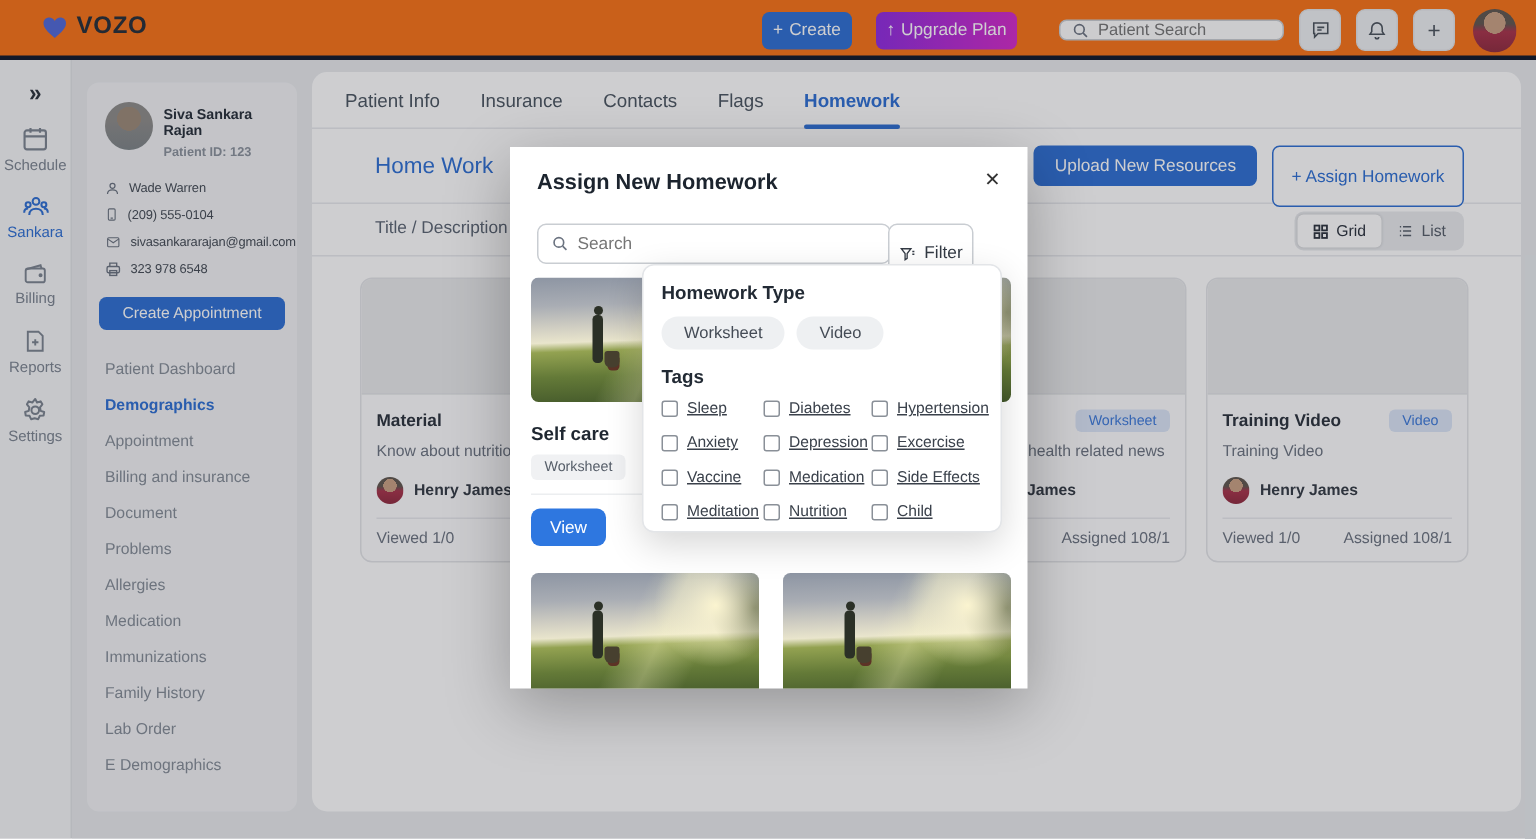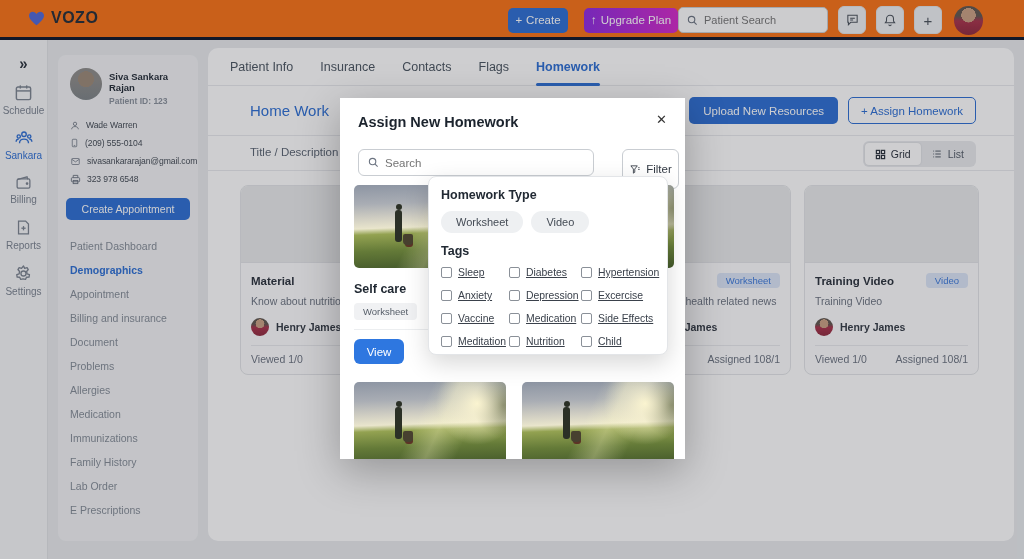--- a/index.html
+++ b/index.html
@@ -7,21 +7,21 @@
   body{font-family:"Liberation Sans",sans-serif;background:#e9ebee;position:relative;color:#2a313c;}
   svg{display:block;}
 
   
   .topbar{position:absolute;left:0;top:0;width:1024px;height:40px;background:#f97316;border-bottom:3px solid #0f172a;z-index:1;}
   .brand{position:absolute;left:28px;top:9px;display:flex;align-items:center;gap:6px;}
   .brand-name{font-size:16px;font-weight:bold;color:#252d38;letter-spacing:.5px;}
   .tb-cluster{position:absolute;left:508px;top:0;height:40px;display:flex;align-items:center;}
   .btn-create{width:60px;height:25px;background:#2d6fd4;border:none;border-radius:5px;color:#fff;font-size:11.5px;display:flex;align-items:center;justify-content:center;gap:4px;cursor:pointer;}
   .btn-upgrade{width:94px;height:25px;margin-left:16px;background:linear-gradient(90deg,#8f2be0,#d429c9);border:none;border-radius:5px;color:#fff;font-size:11.5px;display:flex;align-items:center;justify-content:center;gap:4px;cursor:pointer;}
-  .tb-search{width:150px;height:26px;margin-left:0;background:#fdfdfd;border:1px solid #c9cdd2;border-radius:5px;display:flex;align-items:center;padding:4px 8px;gap:6px;}
+  .tb-search{width:150px;height:14px;margin-left:28px;background:#fdfdfd;border:1px solid #c9cdd2;border-radius:5px;display:flex;align-items:center;padding:4px 8px;gap:6px;}
   .tb-search input{border:none;outline:none;background:transparent;font-size:11px;width:110px;color:#444;font-family:inherit;}
   .icon-btn{width:28px;height:28px;margin-left:10px;background:#eef0f2;border:1px solid #e2e4e7;border-radius:6px;display:flex;align-items:center;justify-content:center;color:#4a525c;font-size:15px;cursor:pointer;}
   .icon-btn:first-of-type{margin-left:14px;}
   .tb-avatar{width:29px;height:29px;margin-left:12px;border-radius:50%;cursor:pointer;
     background:radial-gradient(circle at 50% 32%,#c9a183 0 29%,transparent 30%),linear-gradient(180deg,#5f564f 0 34%,#a8324a 52%,#8e2a3e 100%);}
 
   
   .rail{position:absolute;left:0;top:40px;width:48px;height:519px;background:#f5f6f8;border-right:1px solid #e1e3e6;display:flex;flex-direction:column;align-items:center;z-index:1;}
   .rail-collapse{margin:14px 0 12px;font-size:15px;font-weight:bold;color:#2a323c;cursor:pointer;transform:scaleY(1.1);}
   .rail-item{display:flex;flex-direction:column;align-items:center;gap:3px;margin-bottom:13px;color:#7b8490;cursor:pointer;}
@@ -48,21 +48,21 @@
   
   .main{position:absolute;left:208px;top:48px;width:806px;height:493px;background:#fff;border-radius:10px;z-index:1;overflow:hidden;}
   .tabs{height:38px;display:flex;align-items:stretch;padding-left:22px;gap:27px;border-bottom:1px solid #e8eaed;}
   .tab{font-size:12.5px;color:#4a5560;display:flex;align-items:center;position:relative;cursor:pointer;}
   .tab.active{color:#2d6fd4;font-weight:bold;}
   .tab.active::after{content:"";position:absolute;left:0;right:0;bottom:-1px;height:3px;background:#2d6fd4;border-radius:2px;}
   .hw-head{position:relative;height:50px;border-bottom:1px solid #e8eaed;}
   .hw-title{position:absolute;left:42px;top:16px;font-size:15px;font-weight:normal;color:#2d6fd4;}
   .hw-actions{position:absolute;right:38px;top:11px;display:flex;gap:10px;}
   .btn-upload{height:27px;padding:0 14px;background:#2d6fd4;color:#fff;border:none;border-radius:5px;font-size:11.5px;cursor:pointer;font-family:inherit;}
-  .btn-assign{height:27px;padding:0 12px;background:#fff;color:#2d6fd4;border:1px solid #2d6fd4;border-radius:5px;font-size:11.5px;cursor:pointer;font-family:inherit;}
+  .btn-assign{height:41px;padding:0 12px;background:#fff;color:#2d6fd4;border:1px solid #2d6fd4;border-radius:5px;font-size:11.5px;cursor:pointer;font-family:inherit;}
   .hw-sub{position:relative;height:35px;border-bottom:1px solid #e8eaed;}
   .hw-filter-label{position:absolute;left:42px;top:10px;font-size:11.5px;color:#5a6472;white-space:nowrap;}
   .view-toggle{position:absolute;right:38px;top:5px;height:26px;background:#e9ebee;border-radius:6px;display:flex;align-items:center;padding:2px;}
   .vt-seg{height:22px;padding:0 10px;display:flex;align-items:center;gap:5px;font-size:10.5px;color:#555d68;border-radius:4px;cursor:pointer;}
   .vt-seg.active{background:#fff;color:#2a313c;box-shadow:0 0 2px rgba(0,0,0,.12);}
 
   
   .cards{display:flex;gap:13px;padding:14px 0 0 32px;}
   .card{width:175px;height:190px;border:1px solid #e3e5e8;border-radius:8px;background:#fdfdfe;overflow:hidden;flex:none;}
   .card .ph{height:77px;background:#e9ebec;border-bottom:1px solid #e3e5e8;}
@@ -78,21 +78,21 @@
   .card-author .nm{font-size:10.5px;font-weight:bold;color:#333a44;}
   .card-foot{display:flex;justify-content:space-between;border-top:1px solid #e8eaed;margin-top:9px;padding:7px 0;font-size:10.5px;color:#6b7380;min-height:26px;}
 
   
   .overlay{position:absolute;inset:0;background:rgba(30,34,40,.22);z-index:40;}
   .modal{position:absolute;left:340px;top:98px;width:345px;height:361px;background:#fff;border-radius:0;z-index:50;box-shadow:0 12px 40px rgba(0,0,0,.28);overflow:hidden;}
   .m-title{position:absolute;left:18px;top:16px;font-size:14.5px;font-weight:bold;color:#1c242e;}
   .m-close{position:absolute;right:18px;top:14px;font-size:13px;color:#333;cursor:pointer;}
   .m-search{position:absolute;left:18px;top:51px;width:236px;height:27px;border:1px solid #c9cdd2;border-radius:6px;display:flex;align-items:center;gap:6px;padding:0 9px;}
   .m-search input{border:none;outline:none;font-size:11.5px;width:180px;color:#444;font-family:inherit;background:transparent;}
-  .m-filter{position:absolute;left:282px;top:51px;width:57px;height:40px;border:1px solid #c9cdd2;border-radius:6px;background:#fff;display:flex;align-items:center;justify-content:center;gap:5px;font-size:11.5px;color:#333a44;cursor:pointer;font-family:inherit;}
+  .m-filter{position:absolute;left:252px;top:51px;width:57px;height:40px;border:1px solid #c9cdd2;border-radius:6px;background:#fff;display:flex;align-items:center;justify-content:center;gap:5px;font-size:11.5px;color:#333a44;cursor:pointer;font-family:inherit;}
   .m-grid{position:absolute;left:14px;top:87px;display:grid;grid-template-columns:152px 152px;column-gap:16px;row-gap:18px;}
   .mcard{width:152px;}
   .photo{position:relative;height:83px;border-radius:5px;overflow:hidden;
     background:
       radial-gradient(circle at 81% 26%, rgba(255,248,210,.95) 0%, rgba(255,248,210,0) 30%),
       linear-gradient(115deg, transparent 42%, rgba(255,250,200,.30) 56%, transparent 72%),
       radial-gradient(ellipse 26% 52% at 98% 28%, rgba(66,76,42,.85) 0%, rgba(66,76,42,0) 75%),
       linear-gradient(178deg,#8d95a3 0%,#a9adb4 22%,#cfcdc2 38%,#e9e5cc 50%,#93a251 57%,#647a38 76%,#42572a 100%);}
   .photo .fig{position:absolute;left:27%;top:30%;width:7px;height:32px;background:#2b3026;border-radius:3px;}
   .photo .fig::before{content:"";position:absolute;left:1px;top:-6px;width:6px;height:6px;border-radius:50%;background:#2b3026;}
@@ -273,21 +273,21 @@
     <li class="active">Demographics</li>
     <li>Appointment</li>
     <li>Billing and insurance</li>
     <li>Document</li>
     <li>Problems</li>
     <li>Allergies</li>
     <li>Medication</li>
     <li>Immunizations</li>
     <li>Family History</li>
     <li>Lab Order</li>
-    <li>E Prescriptions</li>
+    <li>E Demographics</li>
   </ul>
 </aside>
 
 <main class="main">
   <div class="tabs">
     <div class="tab">Patient Info</div>
     <div class="tab">Insurance</div>
     <div class="tab">Contacts</div>
     <div class="tab">Flags</div>
     <div class="tab active">Homework</div>

